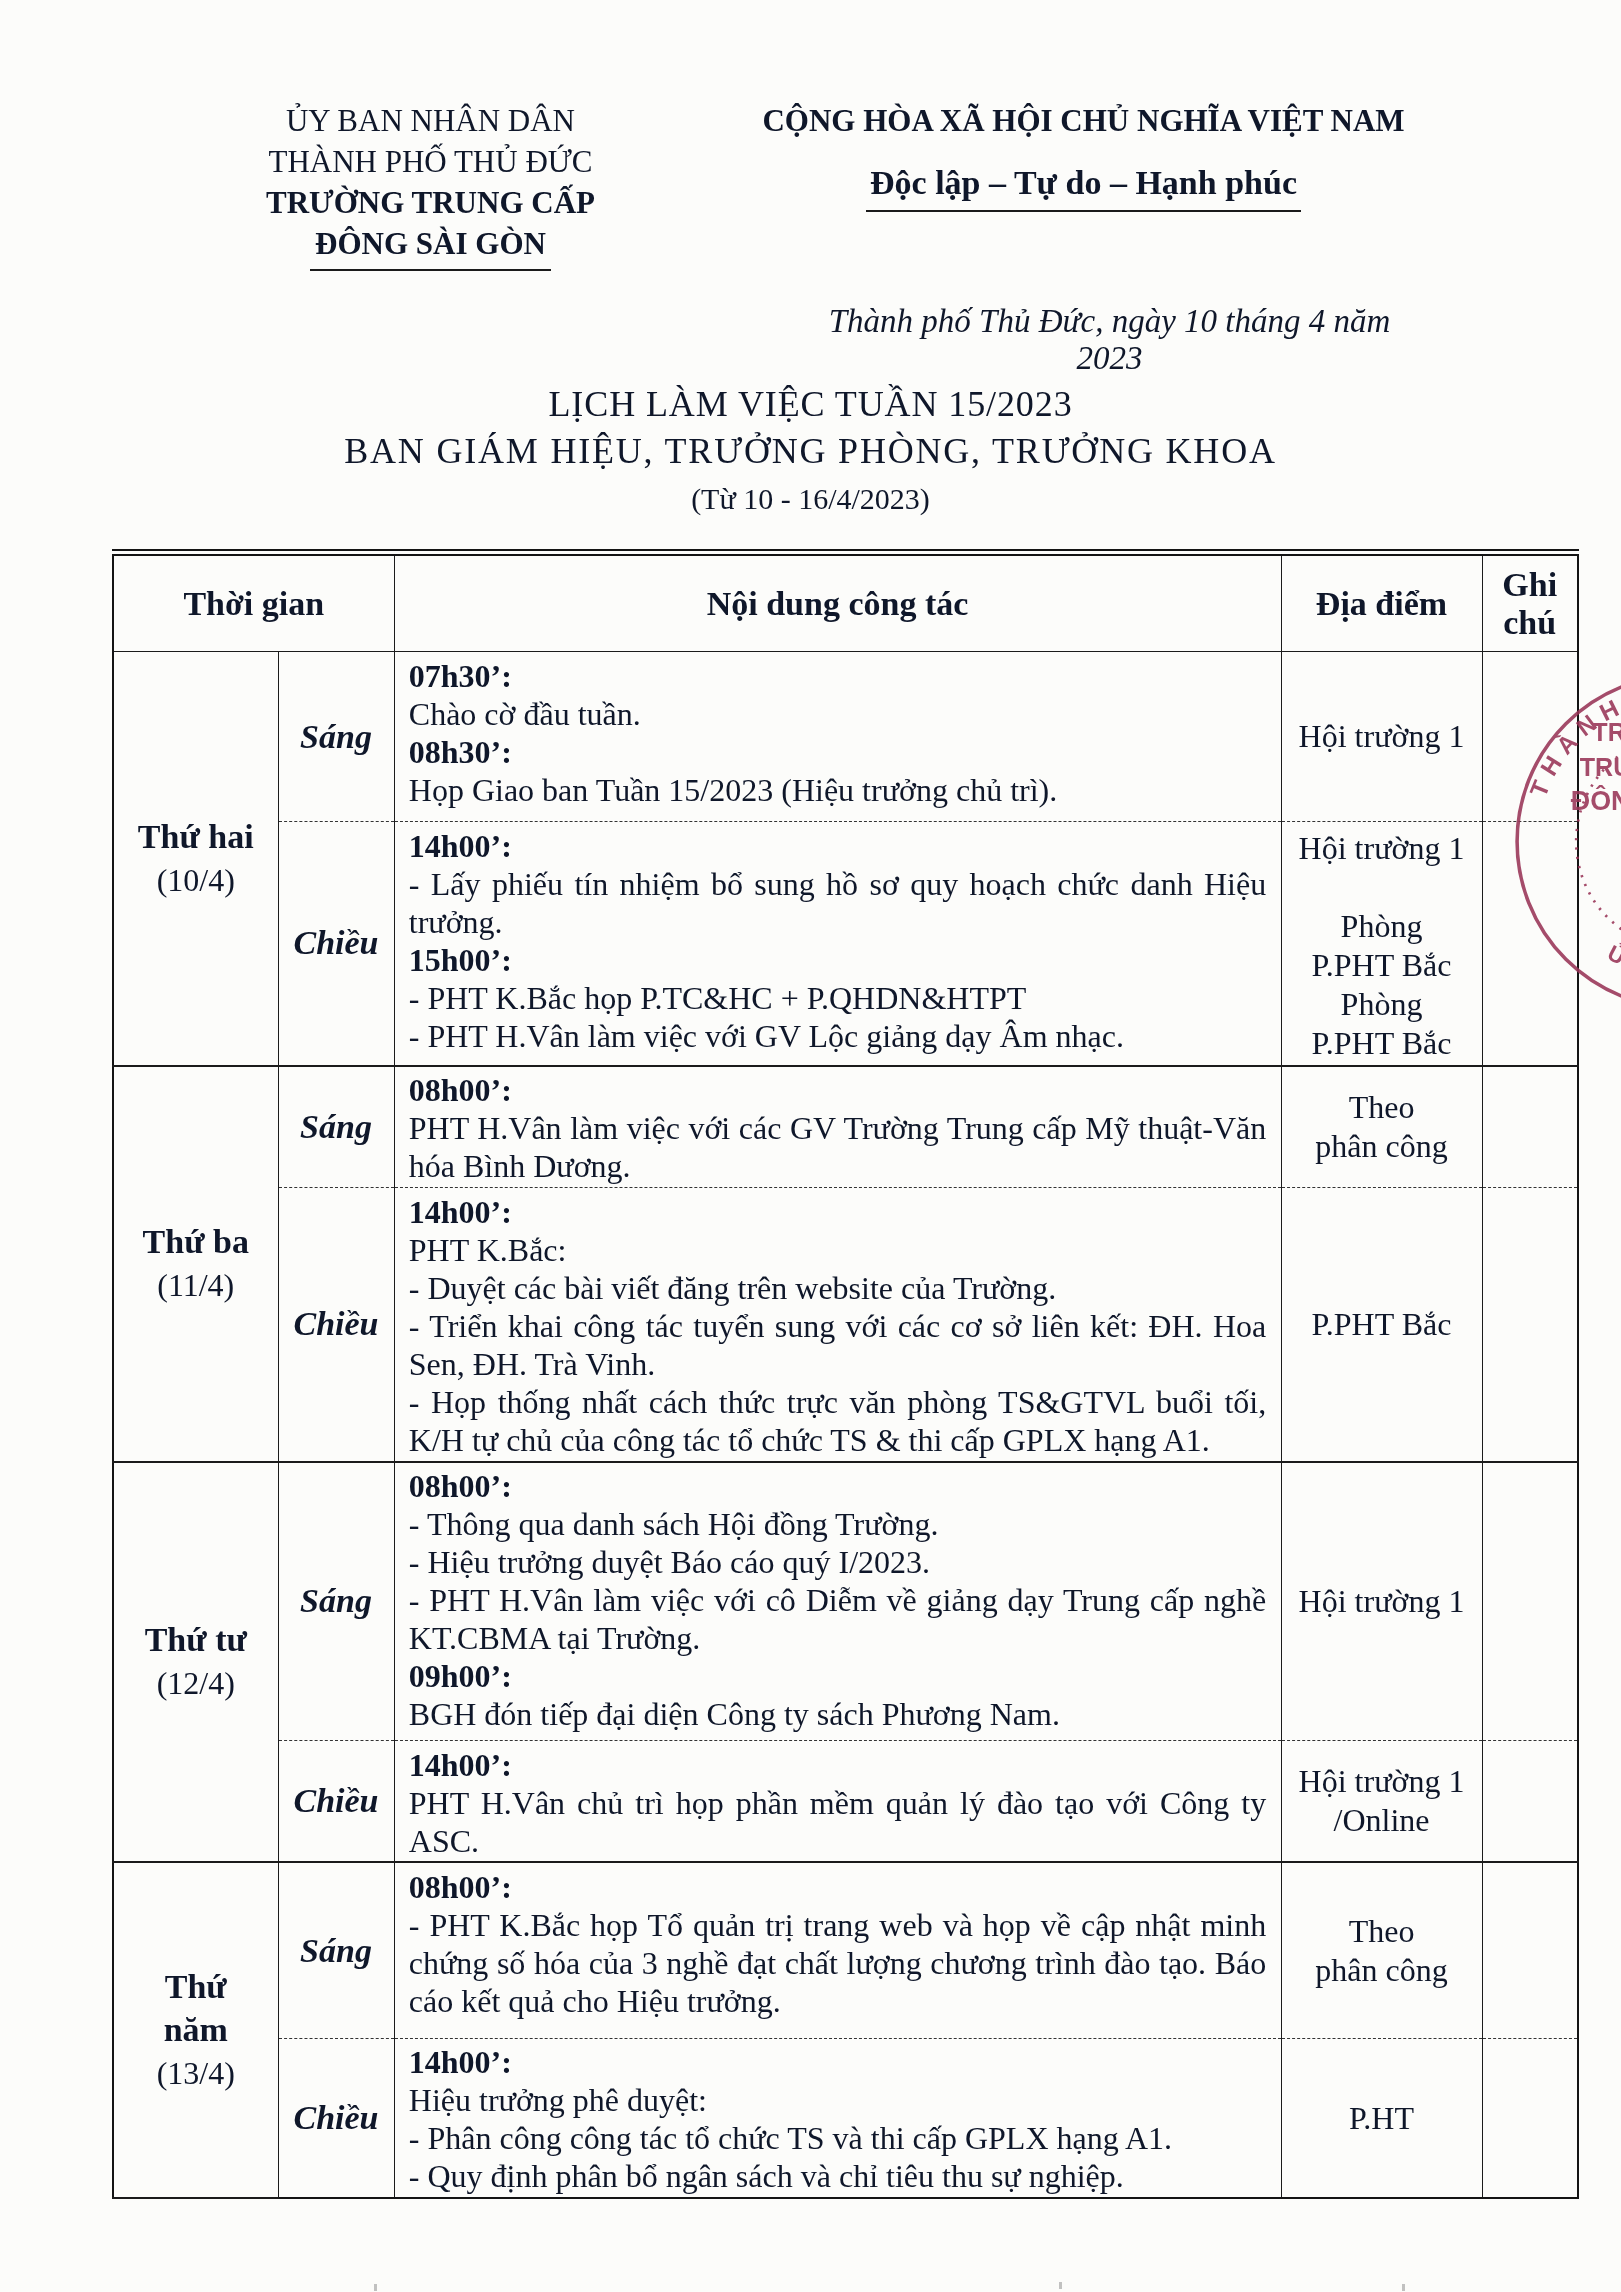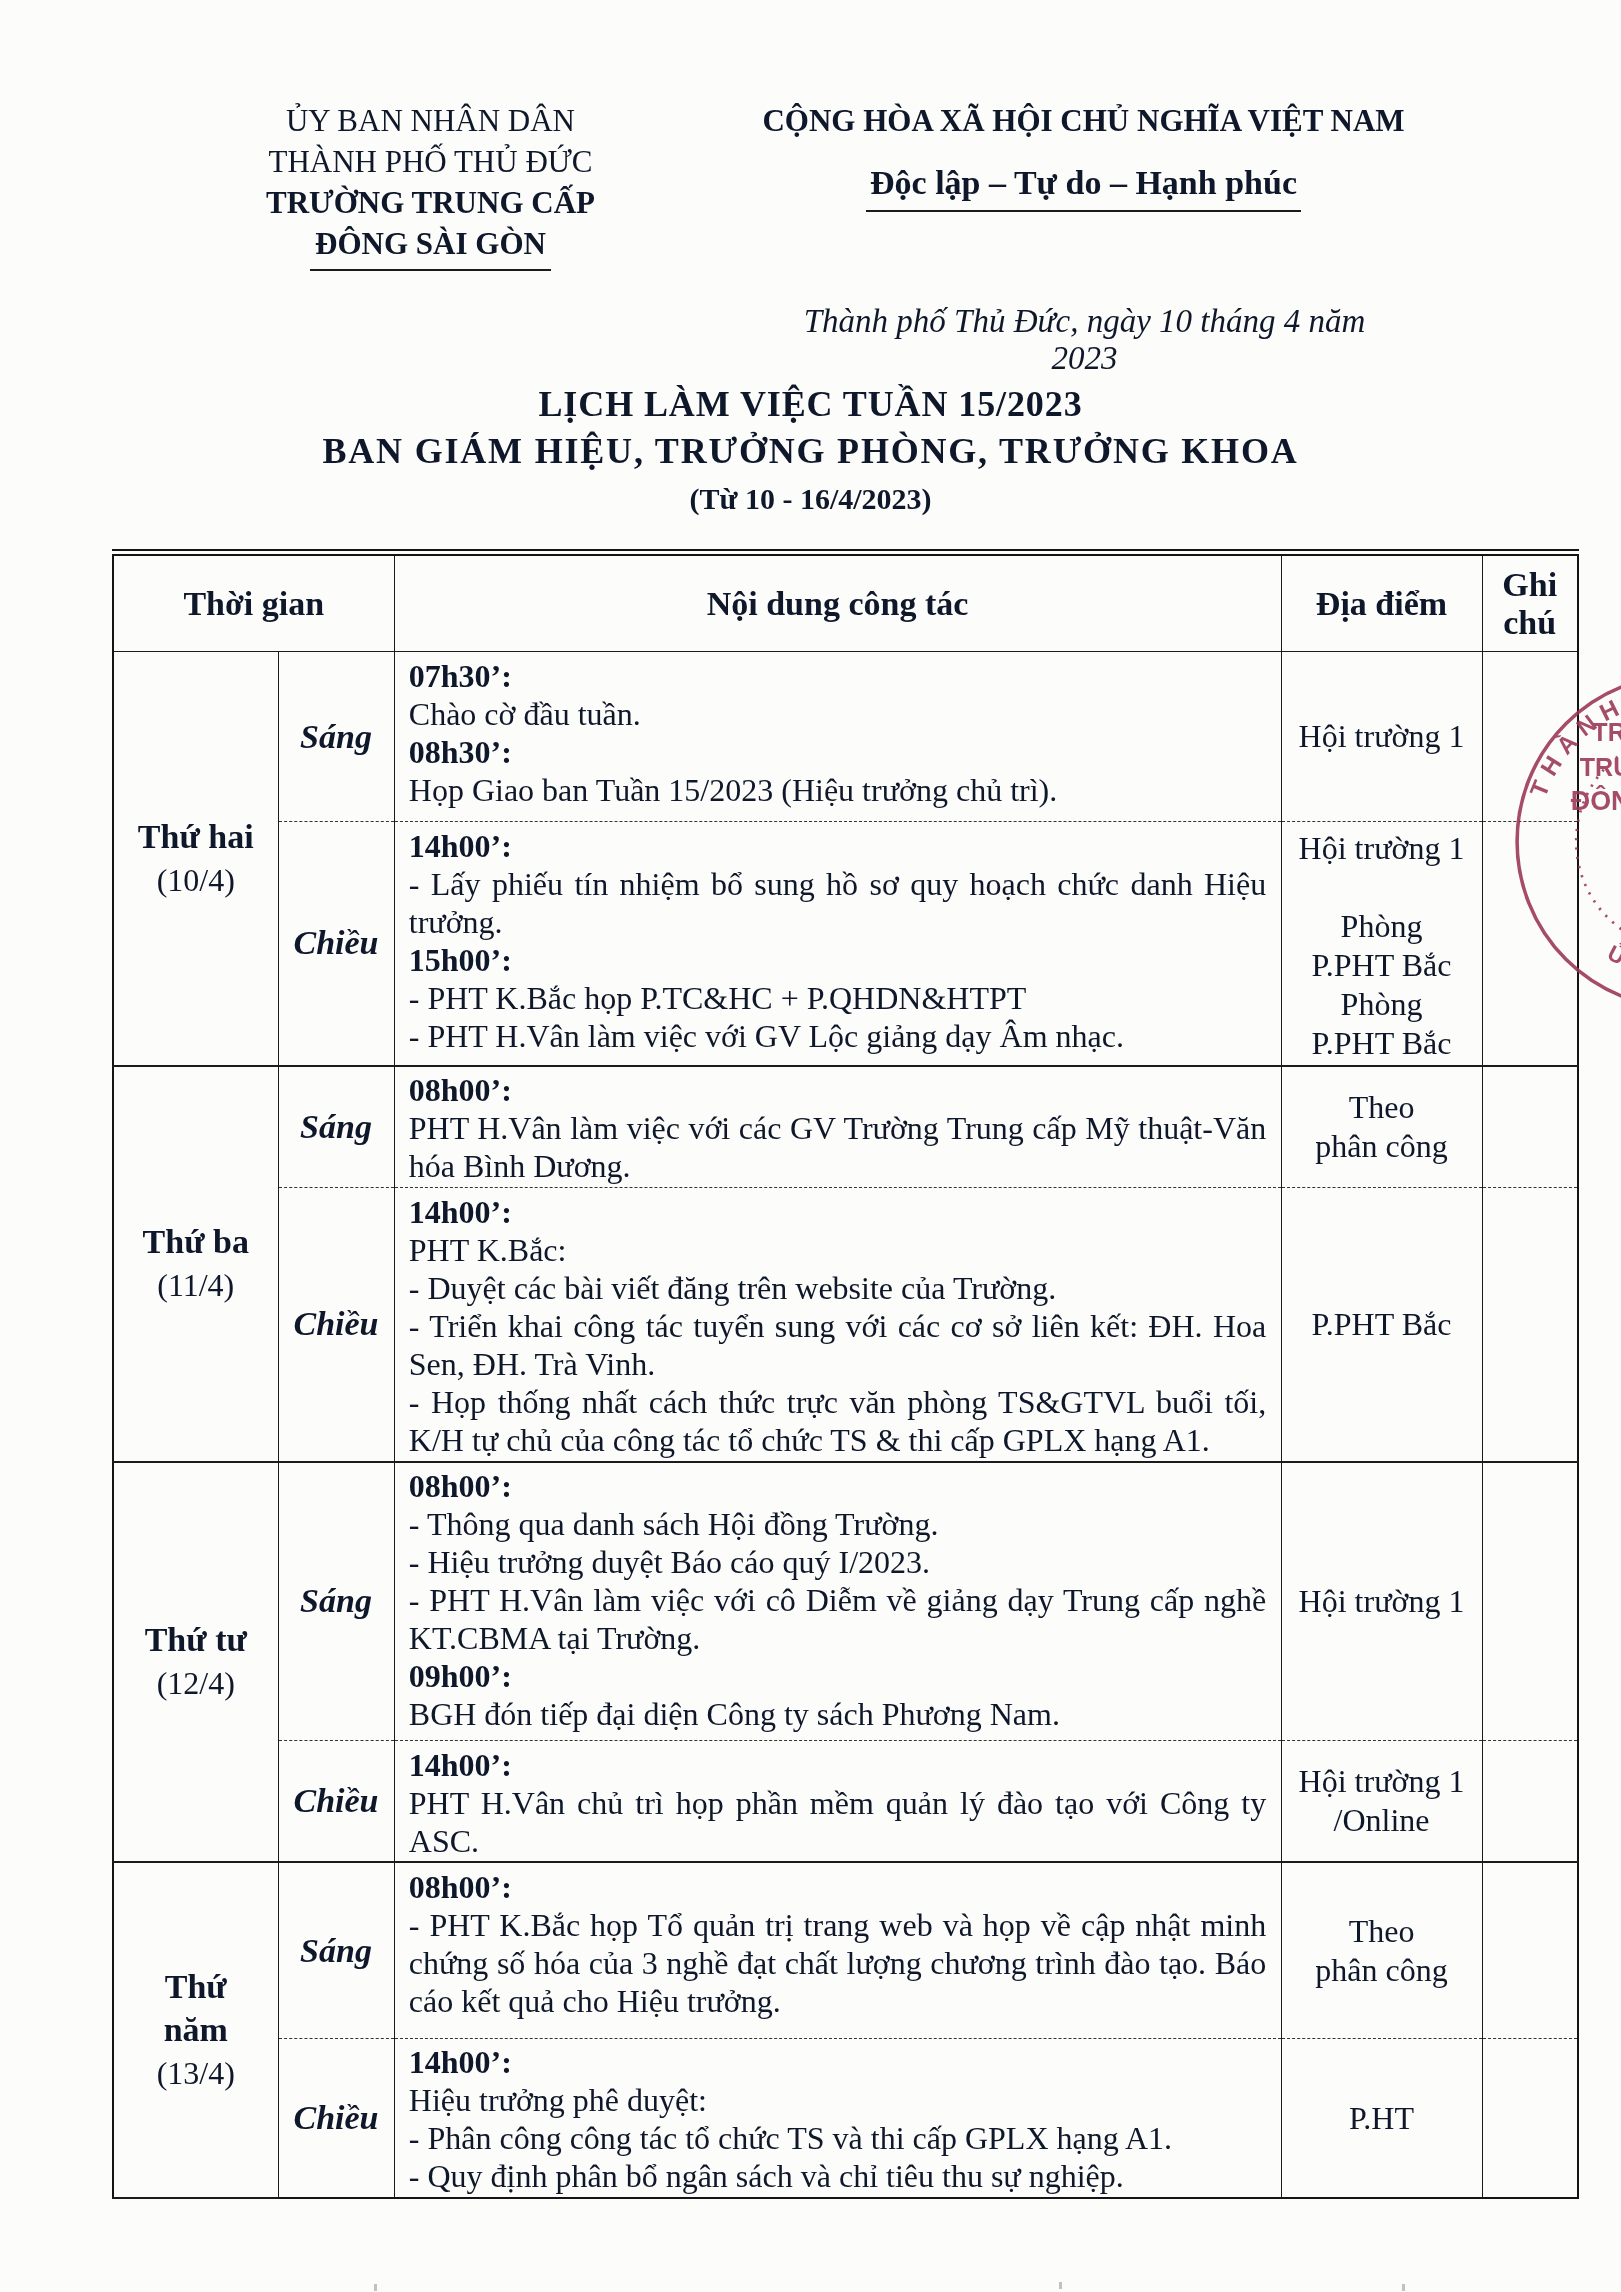--- a/index.html
+++ b/index.html
@@ -25,26 +25,26 @@
   .national-block {
     position: absolute; left: 761px; top: 100px; width: 645px;
     text-align: center; line-height: 41px;
   }
   .national-1 { font-size: 31px; font-weight: bold; }
   .national-2 {
     display: inline-block; font-size: 34px; font-weight: bold;
     border-bottom: 2.7px solid #1b1b1b; padding: 1.8px 3.6px 7.2px 3.6px; margin-top: 19px;
   }
   .dateline {
-    position: absolute; left: 771px; top: 303px; width: 627px;
+    position: absolute; left: 796px; top: 303px; width: 627px;
     text-align: center; font-style: italic; font-size: 33px;
   }
   .title-block {
     position: absolute; left: 0; top: 381px; width: 1621px;
-    text-align: center; font-weight: bold; line-height: 47px;
+    text-align: center; font-weight: normal; line-height: 47px;
   }
   .title-1 { font-size: 36px; letter-spacing: 0.9px; }
   .title-2 { font-size: 36px; letter-spacing: 1.8px; }
   .title-3 { font-size: 30px; }
 
   
   table.sched {
     position: absolute; left: 112px; top: 549px;
     width: 1463px; height: 1618px;
     border-collapse: collapse; table-layout: fixed;

